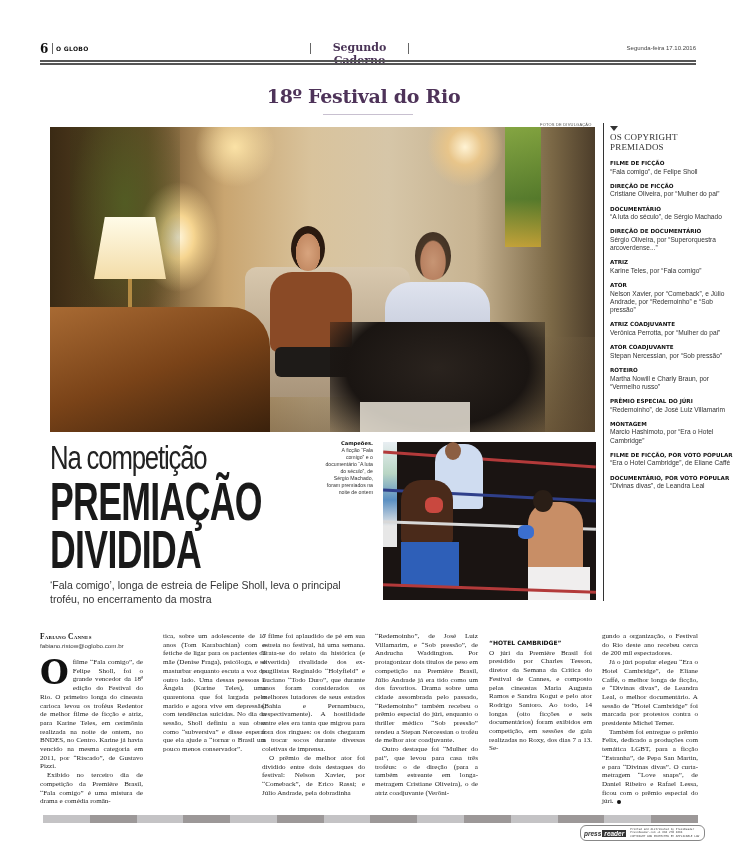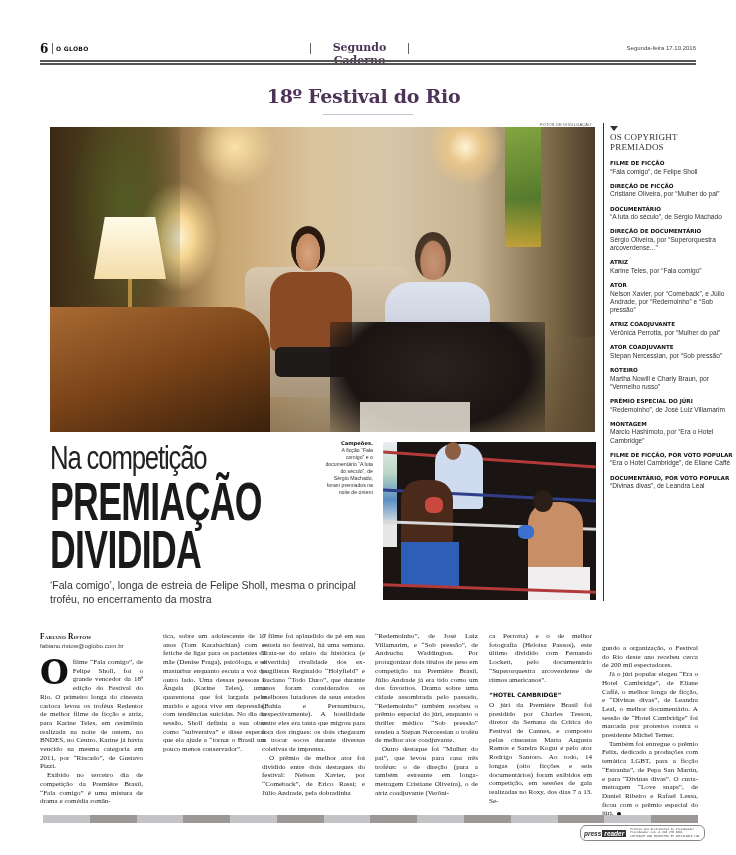--- a/index.html
+++ b/index.html
@@ -86,21 +86,21 @@
 
   
   .col { position: absolute; top: 632px; width: 103px; font-family: "Liberation Serif", serif; font-size: 7.1px; line-height: 8.7px; color: #222; text-align: justify; hyphens: manual; }
   .col p { text-indent: 7px; }
   .col p.noind { text-indent: 0; }
   .col1 { left: 40px; top: 658px; }
   .col2 { left: 163px; }
   .col3 { left: 262px; }
   .col4 { left: 375px; }
   .col5 { left: 489px; }
-  .col6 { left: 602px; width: 96px; margin-top: 12px; }
+  .col6 { left: 602px; width: 96px; }
   .dropcap { float: left; font-family: "DejaVu Serif", serif; font-weight: bold; font-size: 33px; line-height: 27px; margin: 1px 4px 0 0; color: #111; }
   .subhead { font-family: "DejaVu Sans", sans-serif; font-weight: bold; font-size: 6px; color: #111; margin-top: 7px; margin-bottom: 1px; }
   .endmark { display: inline-block; width: 4px; height: 4px; border-radius: 50%; background: #111; margin-left: 3px; vertical-align: middle; }
 
   
   .footer-dash { position: absolute; left: 43px; top: 815px; width: 655px; height: 8px; display: flex; }
   .footer-dash span { flex: 1; height: 8px; }
   .footer-dash span:nth-child(odd) { background: #c4c3c5; }
   .footer-dash span:nth-child(even) { background: #9c9898; }
 
@@ -199,21 +199,21 @@
     </div>
   <div class="award">
       <div class="cat">DOCUMENTÁRIO, POR VOTO POPULAR</div>
       <div class="win">“Divinas divas”, de Leandra Leal</div>
     </div>
 </div>
 
 <div class="h-small">Na competição</div>
 <div class="h-big l1">PREMIAÇÃO</div>
 <div class="h-big l2">DIVIDIDA</div>
-<div class="deck">‘Fala comigo’, longa de estreia de Felipe Sholl, mesma o principal troféu, no encerramento da mostra</div>
+<div class="deck">‘Fala comigo’, longa de estreia de Felipe Sholl, leva o principal troféu, no encerramento da mostra</div>
 
 <div class="caption">
   <b>Campeões.</b><br>
   <span>A ficção “Fala comigo” e o documentário “A luta do século”, de Sérgio Machado, foram premiados na noite de ontem</span>
 </div>
 
 <div class="photo-box">
   <div class="ad"></div>
   <div class="rope r1"></div>
   <div class="ref"></div>
@@ -223,40 +223,39 @@
   <div class="b1-glove"></div>
   <div class="b1-shorts"></div>
   <div class="rope r3"></div>
   <div class="b2"></div>
   <div class="b2-head"></div>
   <div class="b2-glove"></div>
   <div class="b2-shorts"></div>
   <div class="rope r4"></div>
 </div>
 
-<div class="byline">Fabiano Ristow</div>
+<div class="byline">Fabiano Cannes</div>
 <div class="email">fabiano.ristow@oglobo.com.br</div>
 
 <div class="col col1">
   <p class="noind"><span class="dropcap">O</span><span>filme “Fala comigo”, de Felipe Sholl, foi o grande vencedor da 18ª edição do Festival do Rio. O primeiro longa do cineasta carioca levou os troféus Redentor de melhor filme de ficção e atriz, para Karine Teles, em cerimônia realizada na noite de ontem, no BNDES, no Centro. Karine já havia vencido na mesma categoria em 2011, por “Riscado”, de Gustavo Pizzi.</span></p>
   <p>Exibido no terceiro dia de competição da Première Brasil, “Fala comigo” é uma mistura de drama e comédia român-</p>
 </div>
 <div class="col col2">
   <p class="noind">tica, sobre um adolescente de 17 anos (Tom Karabachian) com o fetiche de ligar para os pacientes da mãe (Denise Fraga), psicóloga, e se masturbar enquanto escuta a voz do outro lado. Uma dessas pessoas é Ângela (Karine Teles), uma quarentona que foi largada pelo marido e agora vive em depressão, com tendências suicidas. No dia da sessão, Sholl definiu a sua obra como “subversiva” e disse esperar que ela ajude a “tornar o Brasil um pouco menos conservador”.</p>
 </div>
 <div class="col col3">
   <p class="noind">o filme foi aplaudido de pé em sua estreia no festival, há uma semana. Trata-se do relato da histórica (e divertida) rivalidade dos ex-pugilistas Reginaldo “Holyfield” e Luciano “Todo Duro”, que durante anos foram considerados os melhores lutadores de seus estados (Bahia e Pernambuco, respectivamente). A hostilidade entre eles era tanta que migrou para fora dos ringues: os dois chegaram a trocar socos durante diversas coletivas de imprensa.</p>
   <p>O prêmio de melhor ator foi dividido entre dois destaques do festival: Nelson Xavier, por “Comeback”, de Erico Rassi; e Júlio Andrade, pela dobradinha</p>
 </div>
 <div class="col col4">
   <p class="noind">“Redemoinho”, de José Luiz Villamarim, e “Sob pressão”, de Andrucha Waddington. Por protagonizar dois títulos de peso em competição na Première Brasil, Júlio Andrade já era tido como um dos favoritos. Drama sobre uma cidade assombrada pelo passado, “Redemoinho” também recebeu o prêmio especial do júri, enquanto o thriller médico “Sob pressão” rendeu a Stepan Nercessian o troféu de melhor ator coadjuvante.</p>
   <p>Outro destaque foi “Mulher do pai”, que levou para casa três troféus: o de direção (para a também estreante em longa-metragem Cristiane Oliveira), o de atriz coadjuvante (Verôni-</p>
 </div>
 <div class="col col5">
-  <p class="noind">ca Perrotta) e o de melhor fotografia (Heloisa Passos), este último dividido com Fernando Lockett, pelo documentário “Superorquestra arcoverdense de ritmos americanos”.</p>
   <div class="subhead">“HOTEL CAMBRIDGE”</div>
   <p class="noind">O júri da Première Brasil foi presidido por Charles Tesson, diretor da Semana da Crítica do Festival de Cannes, e composto pelas cineastas Maria Augusta Ramos e Sandra Kogut e pelo ator Rodrigo Santoro. Ao todo, 14 longas (oito ficções e seis documentários) foram exibidos em competição, em sessões de gala realizadas no Roxy, dos dias 7 a 13. Se-</p>
 </div>
 <div class="col col6">
   <p class="noind">gundo a organização, o Festival do Rio deste ano recebeu cerca de 200 mil espectadores.</p>
   <p>Já o júri popular elegeu “Era o Hotel Cambridge”, de Eliane Caffé, o melhor longa de ficção, e “Divinas divas”, de Leandra Leal, o melhor documentário. A sessão de “Hotel Cambridge” foi marcada por protestos contra o presidente Michel Temer.</p>
   <p><span>Também foi entregue o prêmio Felix, dedicado a produções com temática LGBT, para a ficção “Estranha”, de Pepa San Martin, e para “Divinas divas”. O curta-metragem “Love snaps”, de Daniel Ribeiro e Rafael Lessa, ficou com o prêmio especial do júri.</span><span class="endmark"></span></p>
 </div>
 
 <div class="footer-dash">

